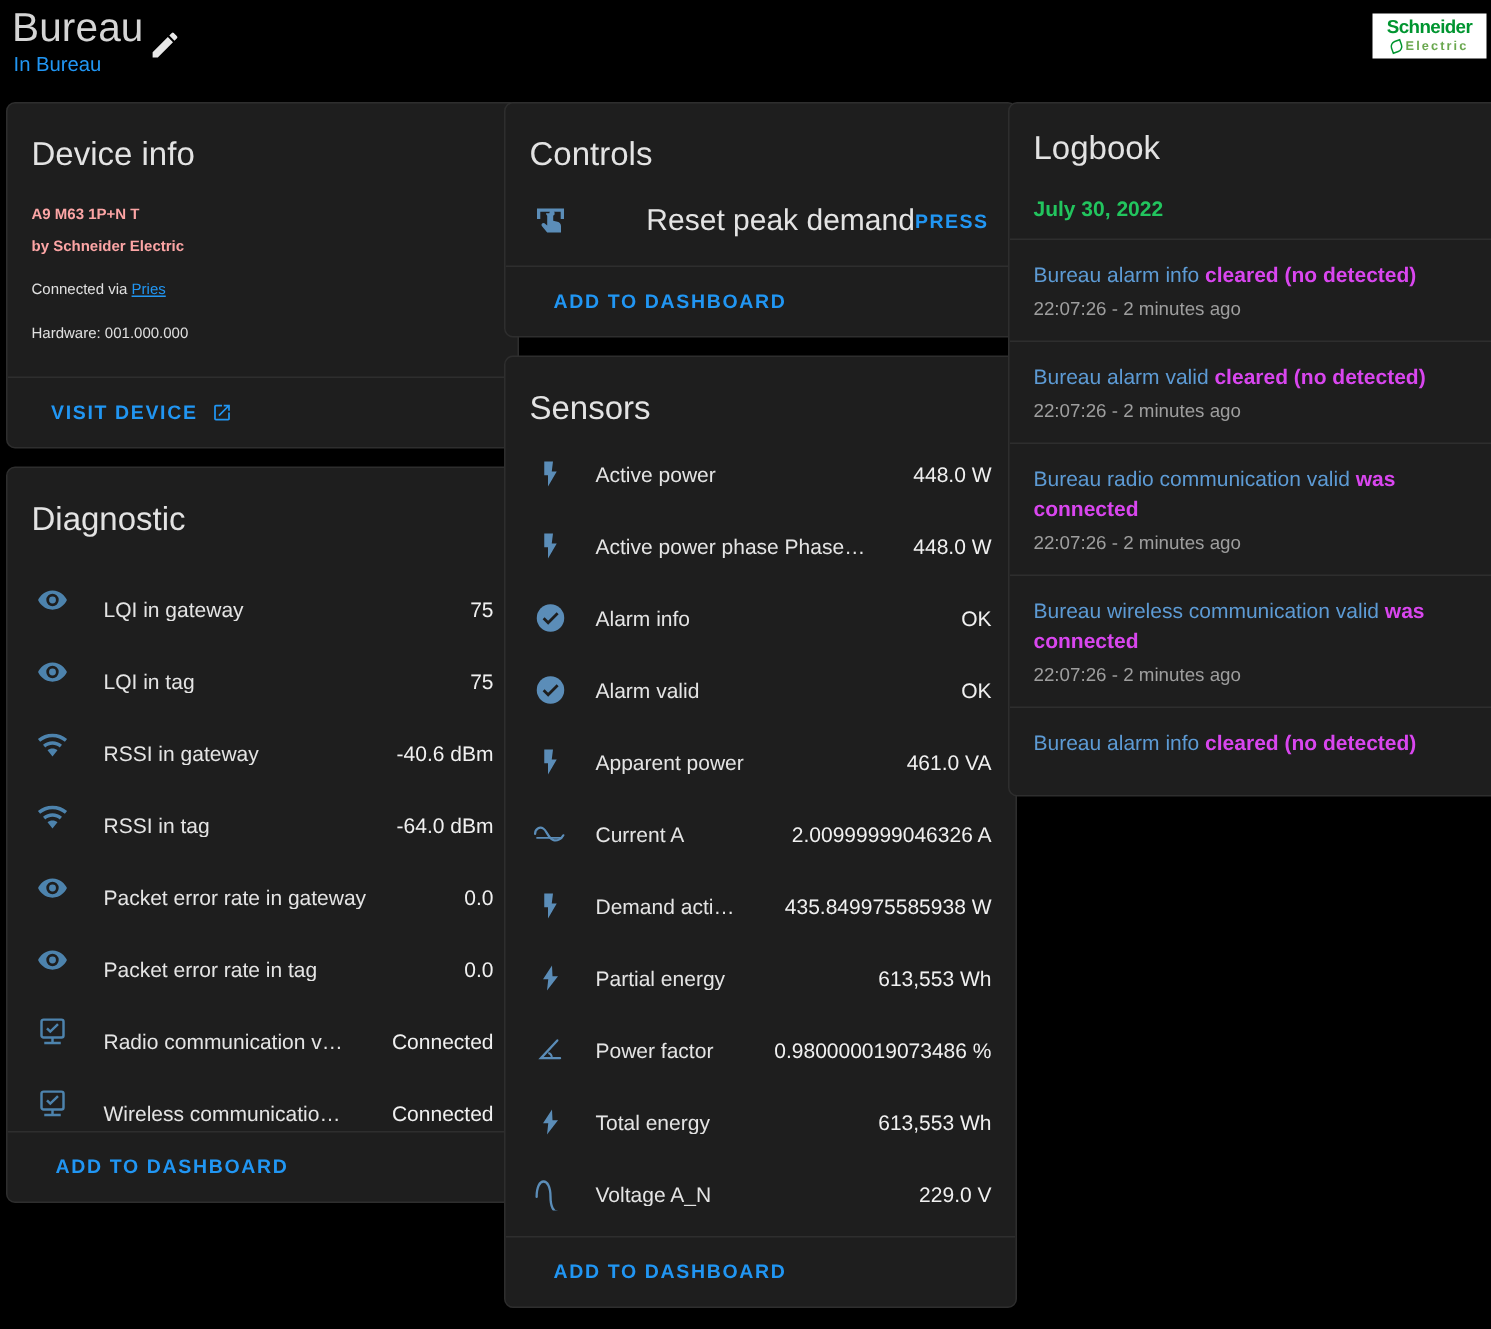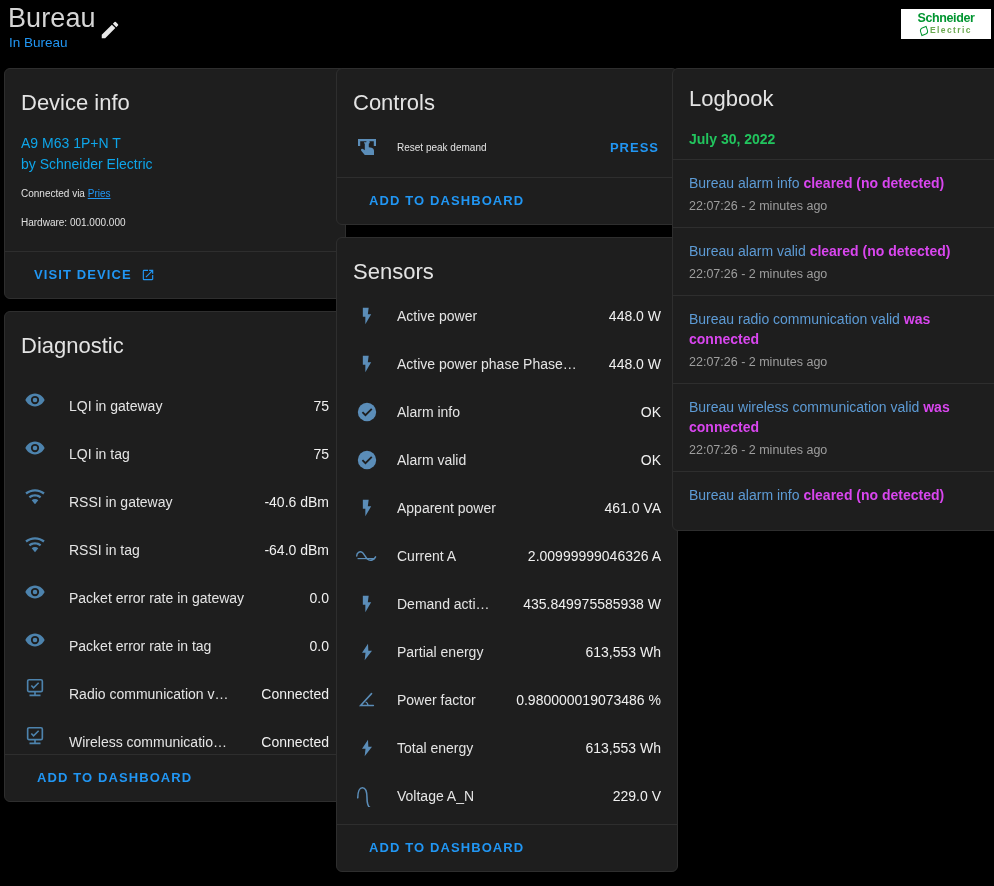--- a/index.html
+++ b/index.html
@@ -24,21 +24,21 @@
     position: absolute; left: 92px; top: 12px;
     width: 36px; height: 36px; cursor: pointer;
     display: flex; align-items: center; justify-content: center;
   }
   .breadcrumb {
     position: absolute; left: 9px; top: 35px;
     font-size: 13.5px; color: #2196f3; cursor: pointer;
   }
   .brand-logo {
     position: absolute; right: 3px; top: 9px;
-    width: 90px; height: 30px;
+    width: 76px; height: 30px;
     background: #ffffff;
     display: flex; flex-direction: column;
     align-items: center; justify-content: center;
     padding: 1px 0;
   }
   .brand-line1 {
     font-size: 12.5px; font-weight: 700; color: #009530;
     font-family: "Liberation Sans", sans-serif;
     letter-spacing: -0.4px; line-height: 13px;
   }
@@ -73,21 +73,21 @@
   .card-divider { height: 1px; background: #2e2e2e; }
   .card-action {
     padding: 15px 16px 16px 32px;
     font-size: 13px; font-weight: 700; color: #2196f3;
     letter-spacing: 1.1px; cursor: pointer;
   }
 
   
   .devinfo-body { padding: 12px 16px 18px 16px; }
   .devinfo-sub {
-    font-size: 14px; color: #0ea5e9; line-height: 21px;
+    font-size: 10px; color: #fca5a5; line-height: 21px; font-weight: bold;
   }
   .devinfo-line {
     font-size: 10px; color: #e0e0e0; line-height: 21px; margin-top: 8px;
   }
   .devinfo-line a { color: #2196f3; text-decoration: underline; cursor: pointer; }
   .visit-device {
     display: flex; align-items: center; gap: 9px;
     padding: 15px 16px 16px 29px;
     font-size: 13px; font-weight: 700; color: #2196f3;
     letter-spacing: 1.1px; cursor: pointer;
@@ -114,21 +114,21 @@
     white-space: normal; word-break: break-word;
     flex: 0 0 auto; max-width: 150px;
   }
   .diag .row-label { padding-left: 16px; }
   .diag .row-icon { color: #4d83ad; }
   .diag .row { min-height: 48px; align-items: flex-end; }
 
   
   .ctrl-rows { padding: 2px 16px 6px 12px; }
   .ctrl-row { display: flex; align-items: center; min-height: 48px; }
-  .ctrl-label { flex: 1 1 auto; font-size: 10px; color: #e4e4e4; padding-left: 12px; }
+  .ctrl-label { flex: 1 1 auto; font-size: 20px; color: #e4e4e4; padding-left: 12px; text-align: right; }
   .ctrl-press {
     font-size: 13px; font-weight: 700; color: #2196f3;
     letter-spacing: 1px; cursor: pointer; padding-right: 2px;
   }
 
   
   .logbook-card {
     position: relative;
     background: #1e1e1e; border: 1px solid #2e2e2e;
     border-radius: 6px; overflow: hidden;

